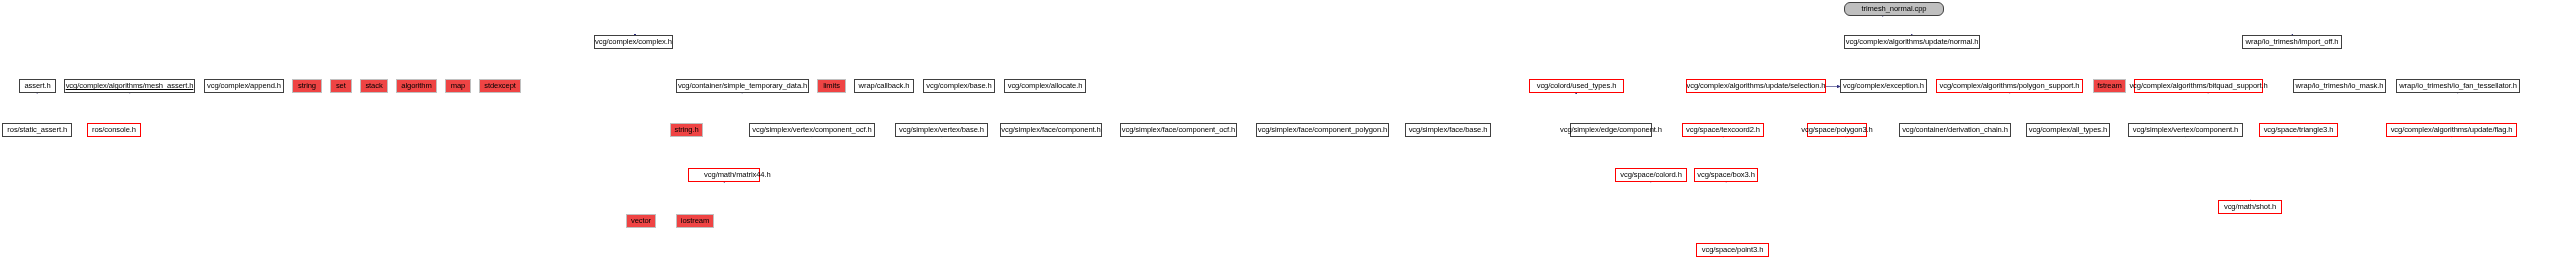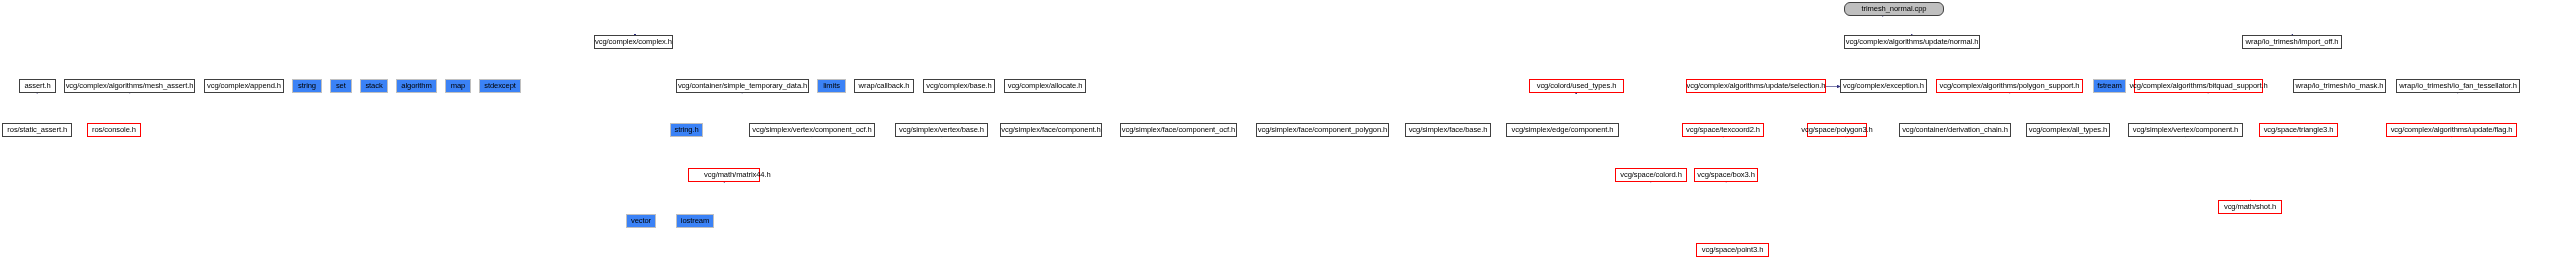--- a/index.html
+++ b/index.html
@@ -15,21 +15,21 @@
     background:#ffffff;
     font-size:7.6px;
     line-height:1;
     color:#000000;
     letter-spacing:-0.1px;
     padding:0 4.3px;
   }
   .n-root{border:0.5px solid #404040;background:#bfbfbf;}
   .n-hdr{border:0.5px solid #404040;background:#ffffff;}
   .n-red{border:0.5px solid #ff0000;background:#ffffff;}
-  .n-sys{border:0.5px solid #c0c0c0;background:#3b82f6;}
+  .n-sys{border:0.5px solid #c0c0c0;background:#ef4444;}
 </style>
 </head>
 <body>
 
 <div id="graph">
   <svg id="edges" xmlns="http://www.w3.org/2000/svg" viewBox="0 0 4776 485" width="2576" height="262">
     <defs>
       <marker id="arrow" viewBox="0 0 10 10" refX="9" refY="5" markerWidth="6" markerHeight="6" orient="auto-start-reverse">
         <path d="M 0 0 L 10 5 L 0 10 z" fill="#33337f"></path>
       </marker>
@@ -120,21 +120,21 @@
         <path d="M 4052 254 C 4052 242.3, 4052 235.8, 4052 228" fill="none" stroke="#33337f" stroke-width="1.2" marker-end="url(#arrow)"></path>
         <path d="M 3835 254 C 3835 242.3, 3835 235.8, 3835 228" fill="none" stroke="#33337f" stroke-width="1.2" marker-end="url(#arrow)"></path>
       </g>
   </svg>
   <div id="node-layer">
       <div class="node n-root" style="left: 1844px; top: 2.2px; width: 100px; border-radius: 6px;">trimesh_normal.cpp</div>
       <div class="node n-hdr" style="left: 594px; top: 35px; width: 79px;">vcg/complex/complex.h</div>
       <div class="node n-hdr" style="left: 1844px; top: 35px; width: 136px;">vcg/complex/algorithms/update/normal.h</div>
       <div class="node n-hdr" style="left: 2242px; top: 35px; width: 100px;">wrap/io_trimesh/import_off.h</div>
       <div class="node n-hdr" style="left: 19px; top: 79px; width: 37px;">assert.h</div>
-      <div class="node n-hdr" style="left: 64px; top: 79px; width: 131px;">vcg/complex/algorithms/mesh_assert.h</div>
+      <div class="node n-hdr" style="left: 64px; top: 79px; width: 131px; text-decoration: underline;">vcg/complex/algorithms/mesh_assert.h</div>
       <div class="node n-hdr" style="left: 204px; top: 79px; width: 80px;">vcg/complex/append.h</div>
       <div class="node n-sys" style="left: 292px; top: 79px; width: 30px;">string</div>
       <div class="node n-sys" style="left: 330px; top: 79px; width: 21.6px;">set</div>
       <div class="node n-sys" style="left: 360px; top: 79px; width: 28px;">stack</div>
       <div class="node n-sys" style="left: 396px; top: 79px; width: 41px;">algorithm</div>
       <div class="node n-sys" style="left: 445px; top: 79px; width: 26px;">map</div>
       <div class="node n-sys" style="left: 479px; top: 79px; width: 42px;">stdexcept</div>
       <div class="node n-hdr" style="left: 676px; top: 79px; width: 133px;">vcg/container/simple_temporary_data.h</div>
       <div class="node n-sys" style="left: 817px; top: 79px; width: 29px;">limits</div>
       <div class="node n-hdr" style="left: 854px; top: 79px; width: 60px;">wrap/callback.h</div>
@@ -150,21 +150,21 @@
       <div class="node n-hdr" style="left: 2396px; top: 79px; width: 124px;">wrap/io_trimesh/io_fan_tessellator.h</div>
       <div class="node n-hdr" style="left: 2.2px; top: 123px; width: 70px;">ros/static_assert.h</div>
       <div class="node n-red" style="left: 87px; top: 123px; width: 54px;">ros/console.h</div>
       <div class="node n-sys" style="left: 670px; top: 123px; width: 33px;">string.h</div>
       <div class="node n-hdr" style="left: 749px; top: 123px; width: 126px;">vcg/simplex/vertex/component_ocf.h</div>
       <div class="node n-hdr" style="left: 895px; top: 123px; width: 93px;">vcg/simplex/vertex/base.h</div>
       <div class="node n-hdr" style="left: 1000px; top: 123px; width: 102px;">vcg/simplex/face/component.h</div>
       <div class="node n-hdr" style="left: 1120px; top: 123px; width: 117px;">vcg/simplex/face/component_ocf.h</div>
       <div class="node n-hdr" style="left: 1256px; top: 123px; width: 133px;">vcg/simplex/face/component_polygon.h</div>
       <div class="node n-hdr" style="left: 1405px; top: 123px; width: 86px;">vcg/simplex/face/base.h</div>
-      <div class="node n-hdr" style="left: 1506px; top: 123px; width: 113px;">vcg/simplex/edge/component.h</div>
+      <div class="node n-hdr" style="left: 1570px; top: 123px; width: 82px;">vcg/simplex/edge/component.h</div>
       <div class="node n-red" style="left: 1682px; top: 123px; width: 82px;">vcg/space/texcoord2.h</div>
       <div class="node n-red" style="left: 1807px; top: 123px; width: 60px;">vcg/space/polygon3.h</div>
       <div class="node n-hdr" style="left: 1899px; top: 123px; width: 112px;">vcg/container/derivation_chain.h</div>
       <div class="node n-hdr" style="left: 2026px; top: 123px; width: 84px;">vcg/complex/all_types.h</div>
       <div class="node n-hdr" style="left: 2128px; top: 123px; width: 115px;">vcg/simplex/vertex/component.h</div>
       <div class="node n-red" style="left: 2259px; top: 123px; width: 79px;">vcg/space/triangle3.h</div>
       <div class="node n-red" style="left: 2386px; top: 123px; width: 131px;">vcg/complex/algorithms/update/flag.h</div>
       <div class="node n-red" style="left: 688px; top: 168px; width: 72px; padding-left: 31px;">vcg/math/matrix44.h</div>
       <div class="node n-red" style="left: 1615px; top: 168px; width: 72px;">vcg/space/colord.h</div>
       <div class="node n-red" style="left: 1694px; top: 168px; width: 64px;">vcg/space/box3.h</div>

